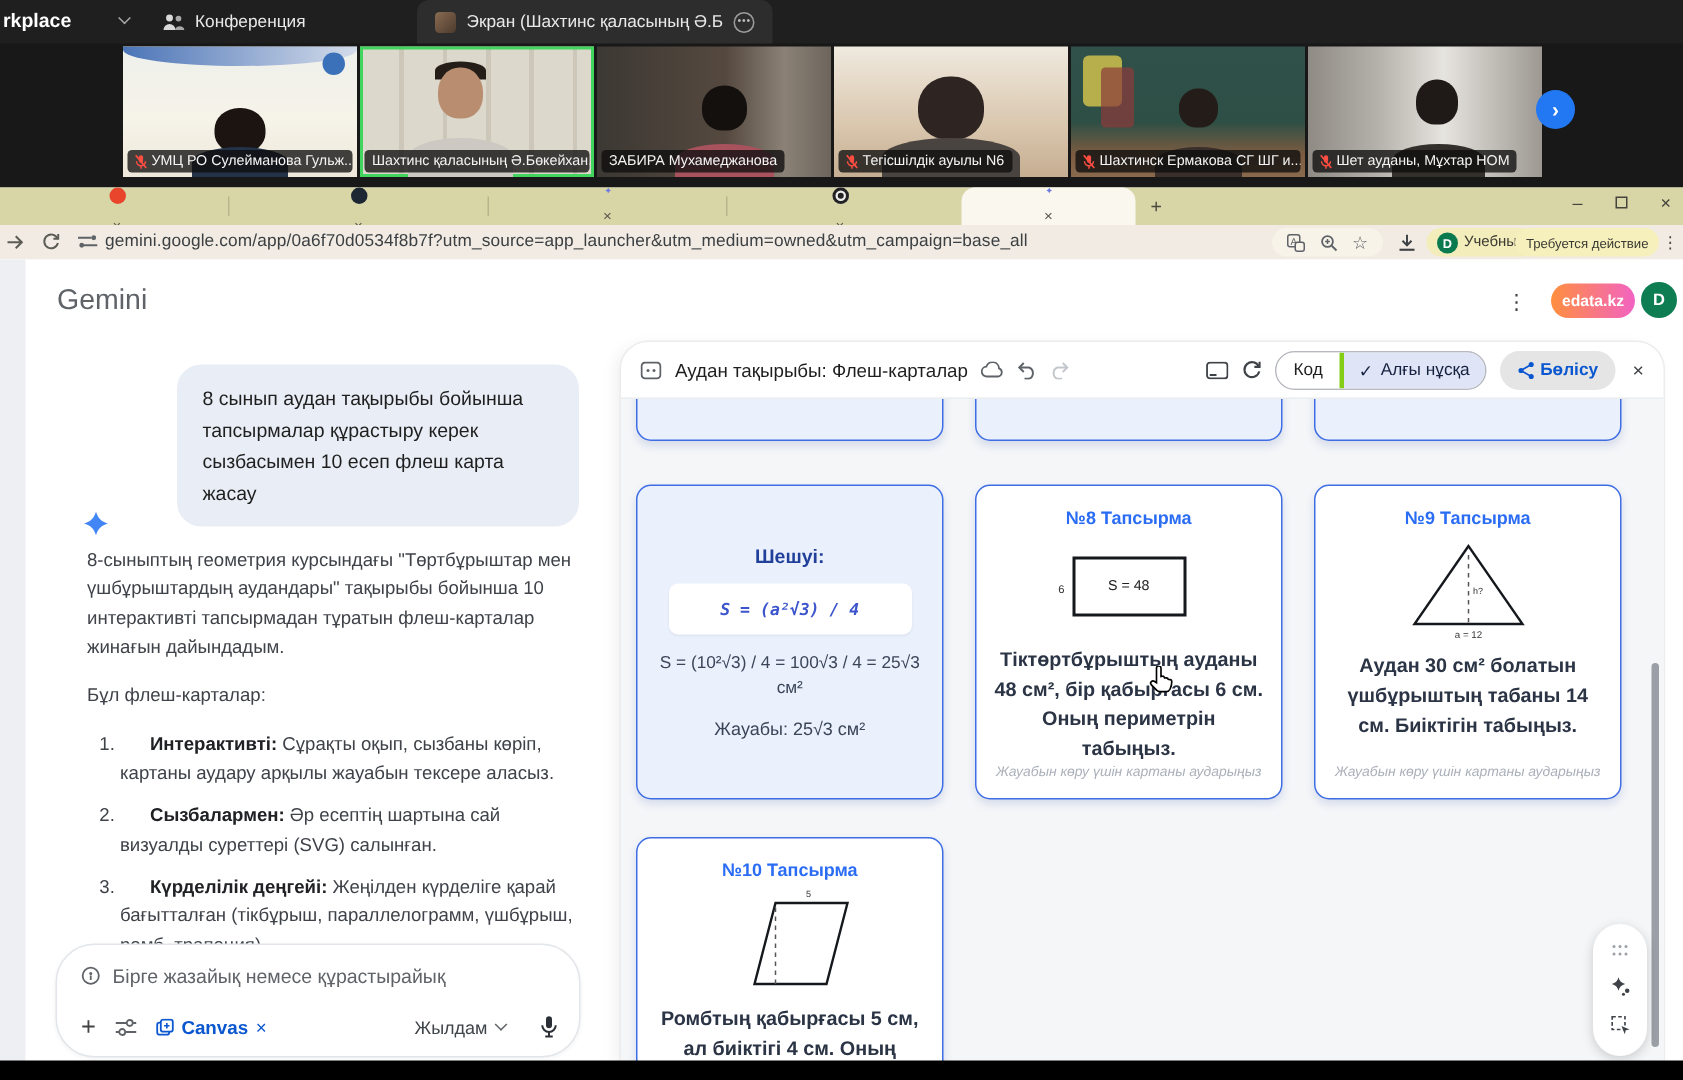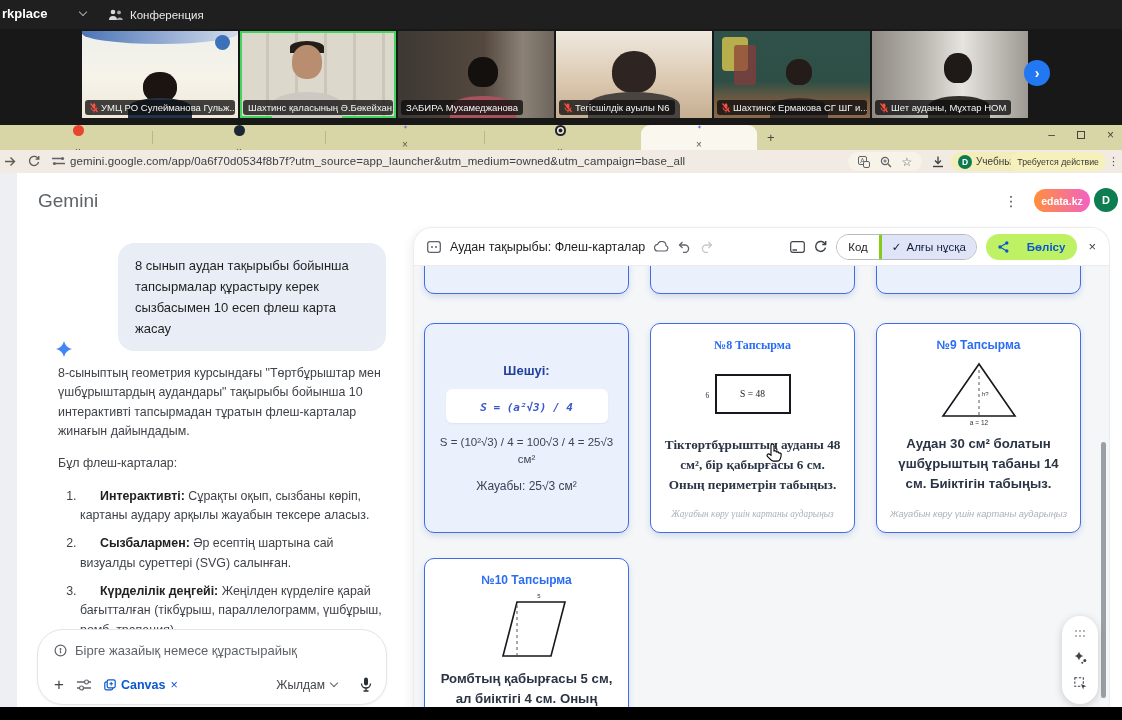--- a/index.html
+++ b/index.html
@@ -94,21 +94,21 @@
   .modelsel { margin-left:auto; display:flex; align-items:center; gap:6px; font-size:12px; color:#40454a; }
 
   
   .cpanel { position:absolute; left:414px; top:228px; width:695px; height:480px; background:#fff; border-radius:18px 18px 0 0; box-shadow:0 0 0 1px #ececee,-4px 2px 10px rgba(0,0,0,.06); }
   .chead { position:absolute; top:0; left:0; right:0; height:37px; display:flex; align-items:center; gap:9px; padding:0 13px; }
   .ctitle { font-size:12.5px; color:#1f1f1f; white-space:nowrap; }
   .spacer { flex:1; }
   .seg { display:flex; height:26px; border:1px solid #b6b9bf; border-radius:14px; overflow:hidden; }
   .seg .s1 { display:flex; align-items:center; padding:0 11px; font-size:11.5px; color:#1f1f1f; background:#fff; border-right:3px solid #84cc16; }
   .seg .s2 { display:flex; align-items:center; gap:5px; padding:0 10px; font-size:11.5px; color:#15213f; background:#dfe5f6; }
-  .sharebtn { height:26px; border-radius:13px; background:#bef264; color:#0b57d0; display:flex; align-items:center; gap:18px; padding:0 12px; font-size:11.5px; font-weight:bold; }
+  .sharebtn { height:26px; border-radius:13px; background:#e5e5e5; color:#0b57d0; display:flex; align-items:center; gap:4px; padding:0 12px; font-size:11.5px; font-weight:bold; }
   .cclose { font-size:13px; color:#3f4347; margin-left:2px; }
   .cbody { position:absolute; top:37px; left:0; right:0; bottom:0; background:#f4f6f8; overflow:hidden; border-top:1px solid #ecedef; }
   .card { position:absolute; width:205px; border:1.6px solid #3e6de4; background:#fff; border-radius:10px; box-shadow:0 3px 6px rgba(40,70,160,.15); }
   .card.flip { background:#eaf0fc; }
   .card.qcard { height:210px; display:flex; flex-direction:column; align-items:center; padding-top:14px; }
   .qtitle { font-size:12px; font-weight:bold; color:#2a6df4; }
   .diag { height:82px; display:flex; align-items:center; justify-content:center; position:relative; }
   .rectfig { position:relative; width:76px; height:40px; border:2px solid #15181d; background:#fff; display:flex; align-items:center; justify-content:center; font-size:9.5px; color:#222; }
   .sidelabel { position:absolute; left:-11px; top:15px; font-size:7.5px; color:#333; }
   .qtext { width:180px; text-align:center; font-size:13.2px; font-weight:600; color:#2b3445; line-height:1.5; }
@@ -137,20 +137,25 @@
     <span class="chev vapp-chev"></span>
     <div class="vtab conf">
       <svg width="15" height="11" viewBox="0 0 15 11">
           <circle cx="5" cy="3" r="2.3" fill="#d9d9d9"></circle>
           <path d="M1 11 a4 4 0 0 1 8 0 Z" fill="#d9d9d9"></path>
           <circle cx="11" cy="3.4" r="1.9" fill="#a8a8a8"></circle>
           <path d="M8.6 11 a3.3 3.3 0 0 1 6.4 0 Z" fill="#a8a8a8"></path>
         </svg>
       <span>Конференция</span>
     </div>
+    <div class="vtab screen">
+      <span class="vavatar"></span>
+      <span>Экран (Шахтинс қаласының Ә.Б</span>
+      <span class="vellipsis">•••</span>
+    </div>
   </div>
   <div class="thumbs">
     <div class="thumb t1">
       <div class="band"></div>
         <div class="logo"></div>
       <div class="head"></div>
         <div class="shoulders"></div>
       <div class="vlabel">
         <svg class="micoff" width="8" height="10" viewBox="0 0 8 10">
             <rect x="2.6" y="0.5" width="2.8" height="5" rx="1.4" fill="#ff4d42"></rect>
@@ -420,21 +425,21 @@
 
     <div class="card flip solcard">
       <div class="soltitle">Шешуі:</div>
       <div class="formulabox">
         <span class="formula">S = (a²√3) / 4</span>
       </div>
       <div class="solwork">S = (10²√3) / 4 = 100√3 / 4 = 25√3 см²</div>
       <div class="solans">Жауабы: 25√3 см²</div>
     </div>
 
-    <div class="card qcard" style="left:236px; top:57px;font-family:Liberation Serif, serif;">
+    <div class="card qcard" style="left:236px; top:57px;">
       <div class="qtitle">№8 Тапсырма</div>
       <div class="diag">
         <div class="rectfig">
           <span class="sidelabel">6</span>
           <span>S = 48</span>
         </div>
       </div>
       <div class="qtext">Тіктөртбұрыштың ауданы 48 см², бір қабырғасы 6 см. Оның периметрін табыңыз.</div>
       <div class="qhint">Жауабын көру үшін картаны аударыңыз</div>
     </div>

